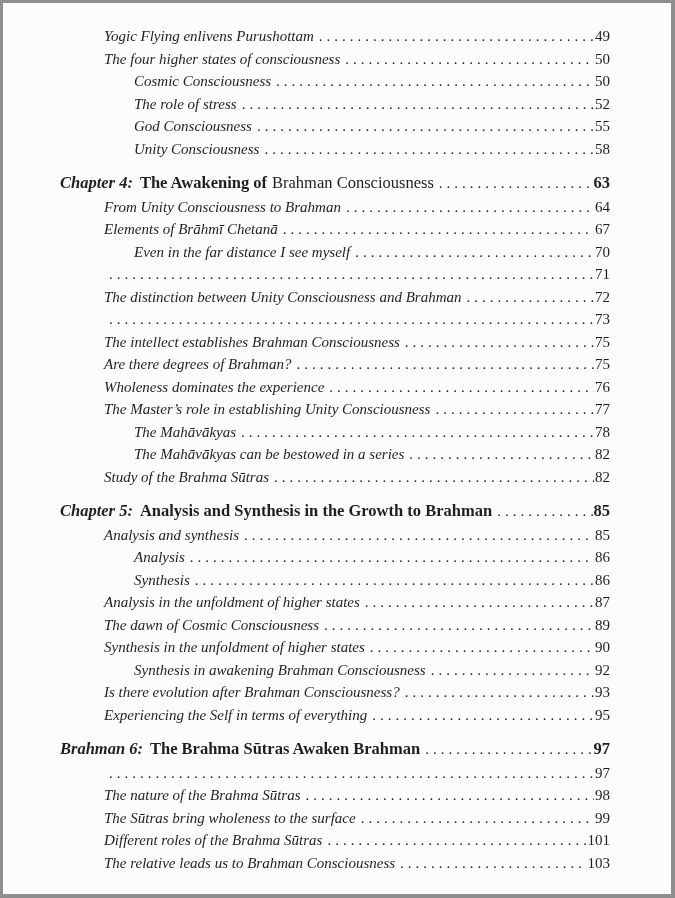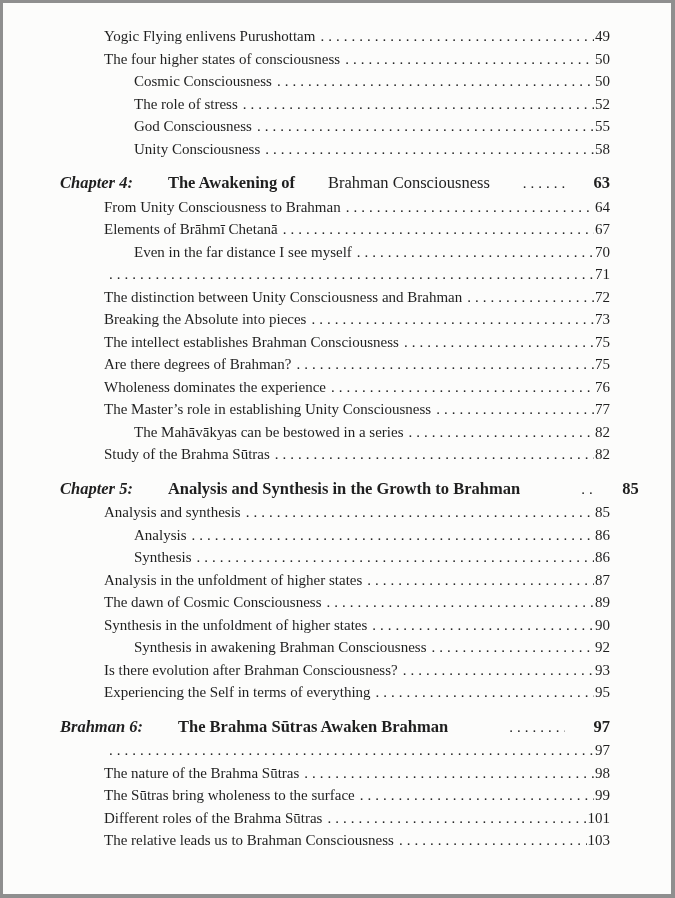--- a/index.html
+++ b/index.html
@@ -39,31 +39,30 @@
     font-size: 15px;
     white-space: nowrap;
   }
   .toc-row.lvl1 { padding-left: 44px; }
   .toc-row.lvl2 { padding-left: 74px; }
 
   .chapter-heading-row {
     font-size: 16.5px;
     line-height: 24.5px;
     font-weight: bold;
-    gap: 28px;
   }
   .chapter-label {
     font-style: italic;
     font-weight: bold;
     margin-right: 7px;
   }
   .chapter-title-regular { font-weight: normal; text-align: right; }
   .chapter-title-regular:not(:empty) { margin-left: 5px; }
 
-  .entry-title { white-space: nowrap; }
+  .entry-title { white-space: nowrap; font-style: italic; }
 
   .dots {
     flex: 1 1 auto;
     overflow: hidden;
     text-align: right;
     white-space: nowrap;
     margin: 0 1px 0 5px;
     min-width: 12px;
   }
   .dots::after {
@@ -137,21 +136,20 @@
         <div class="toc-row lvl1">
           <span class="dots"></span>
           <span class="page-num">71</span>
         </div>
         <div class="toc-row lvl1">
           <span class="entry-title">The distinction between Unity Consciousness and Brahman</span>
           <span class="dots"></span>
           <span class="page-num">72</span>
         </div>
         <div class="toc-row lvl1">
-          <span class="entry-title">Breaking the Absolute into pieces</span>
           <span class="dots"></span>
           <span class="page-num">73</span>
         </div>
         <div class="toc-row lvl1">
           <span class="entry-title">The intellect establishes Brahman Consciousness</span>
           <span class="dots"></span>
           <span class="page-num">75</span>
         </div>
         <div class="toc-row lvl1">
           <span class="entry-title">Are there degrees of Brahman?</span>
@@ -160,20 +158,25 @@
         </div>
         <div class="toc-row lvl1">
           <span class="entry-title">Wholeness dominates the experience</span>
           <span class="dots"></span>
           <span class="page-num">76</span>
         </div>
         <div class="toc-row lvl1">
           <span class="entry-title">The Master’s role in establishing Unity Consciousness</span>
           <span class="dots"></span>
           <span class="page-num">77</span>
+        </div>
+        <div class="toc-row lvl2">
+          <span class="entry-title">The Mahāvākyas</span>
+          <span class="dots"></span>
+          <span class="page-num">78</span>
         </div>
         <div class="toc-row lvl2">
           <span class="entry-title">The Mahāvākyas can be bestowed in a series</span>
           <span class="dots"></span>
           <span class="page-num">82</span>
         </div>
         <div class="toc-row lvl1">
           <span class="entry-title">Study of the Brahma Sūtras</span>
           <span class="dots"></span>
           <span class="page-num">82</span>

